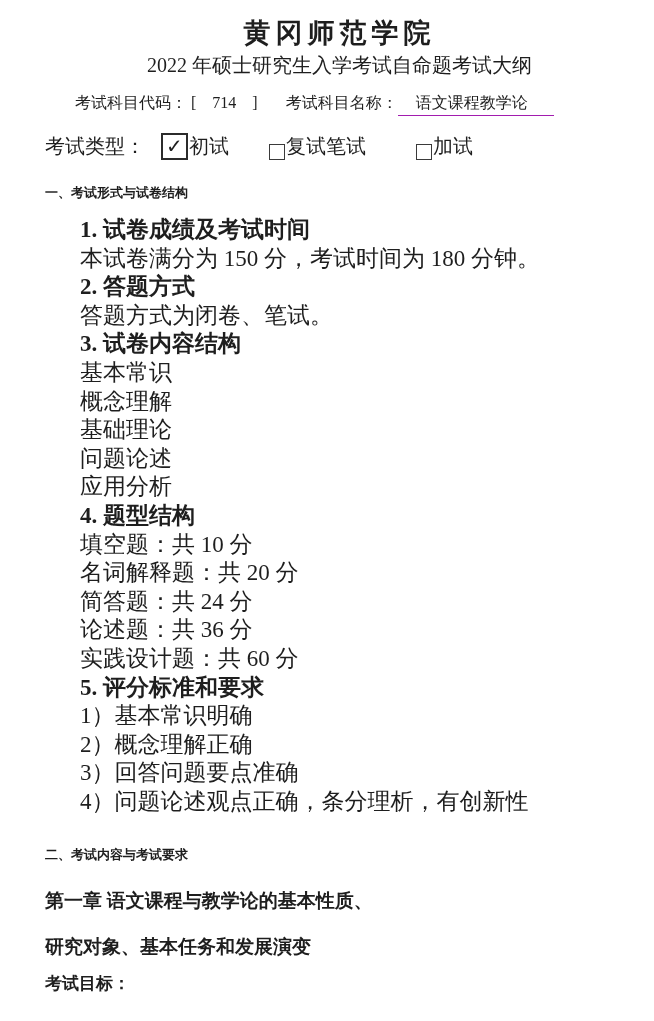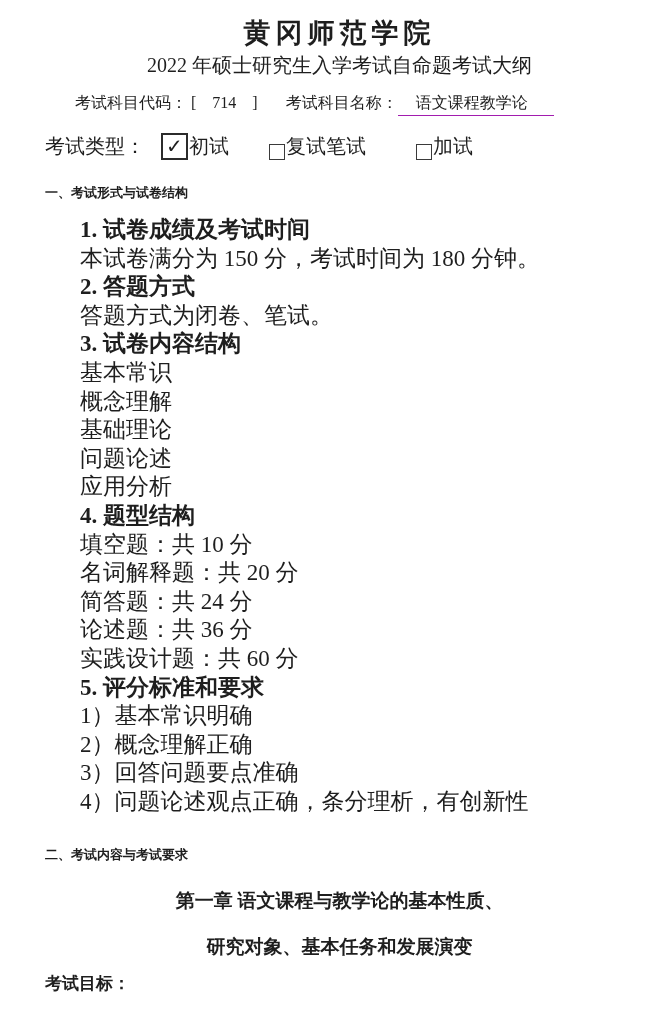--- a/index.html
+++ b/index.html
@@ -103,21 +103,20 @@
     margin-left: 35px;
     font-size: 23px;
     line-height: 28.6px;
     white-space: nowrap;
   }
   .line.sub { font-weight: bold; }
 
   .sec2-heading { margin-top: 27px; }
 
   .chapter-line {
-    text-align: center;
     font-size: 19px;
     font-weight: bold;
     line-height: 25px;
   }
   .chapter-line.first { margin-top: 21px; }
   .chapter-line.second { margin-top: 21px; }
 
   .goal-label {
     font-size: 17px;
     font-weight: bold;

